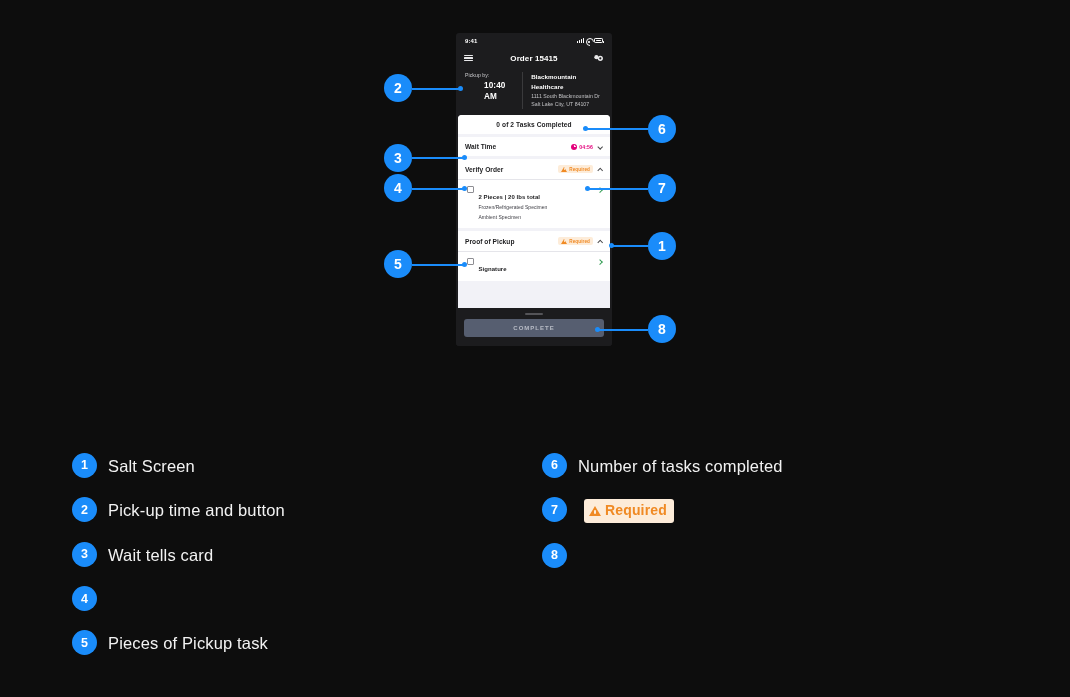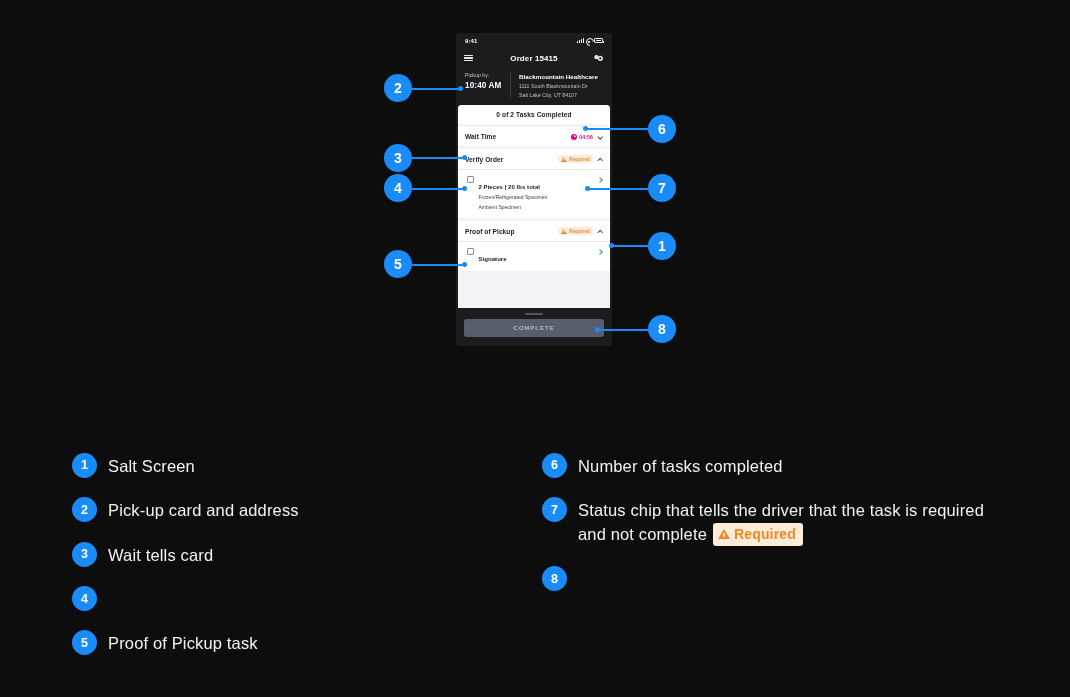--- a/index.html
+++ b/index.html
@@ -53,21 +53,21 @@
     font-size: 8px; color: #ffffff; font-weight: bold; letter-spacing: .1px;
   }
   .support-ic { margin-left: auto; position: relative; width: 11px; height: 9px; }
   .support-ic svg { display: block; }
 
   .pickup-strip {
     display: flex; padding: 4px 9px 6px 9px; gap: 7px; align-items: flex-start;
   }
   .pickup-left { min-width: 38px; }
   .pickup-label { font-size: 5.2px; color: #c9c9cc; line-height: 1.5; letter-spacing: .05px; }
-  .pickup-time { font-size: 8.2px; color: #ffffff; font-weight: bold; line-height: 1.35; letter-spacing: .1px; }
+  .pickup-time { font-size: 8.2px; color: #ffffff; font-weight: bold; line-height: 1.35; letter-spacing: .1px; margin-left: 19px; }
   .pickup-div { width: 1px; align-self: stretch; background: #3a3a3c; }
   .pickup-right { padding-left: 1px; }
   .facility { font-size: 6.2px; color: #ffffff; font-weight: bold; line-height: 1.6; letter-spacing: .05px; }
   .addr { font-size: 5.2px; color: #c2c2c5; line-height: 1.65; letter-spacing: .03px; }
 
   
   .sheet {
     flex: 1; margin: 0 2px; background: #f2f2f7;
     border-radius: 4px 4px 0 0; overflow: hidden;
     display: flex; flex-direction: column;
@@ -336,43 +336,43 @@
 
   <div id="legend">
 
     <div class="legend-col" id="legend-left">
       <div class="legend-item">
         <span class="legend-num">1</span>
         <span class="legend-text">Salt Screen</span>
       </div>
       <div class="legend-item">
         <span class="legend-num">2</span>
-        <span class="legend-text">Pick-up card and address</span>
+        <span class="legend-text">Pick-up time and button</span>
       </div>
       <div class="legend-item">
         <span class="legend-num">3</span>
         <span class="legend-text">Wait tells card</span>
       </div>
       <div class="legend-item">
         <span class="legend-num">4</span>
       </div>
       <div class="legend-item">
         <span class="legend-num">5</span>
-        <span class="legend-text">Proof of Pickup task</span>
+        <span class="legend-text">Pieces of Pickup task</span>
       </div>
     </div>
 
     <div class="legend-col" id="legend-right">
       <div class="legend-item">
         <span class="legend-num">6</span>
         <span class="legend-text">Number of tasks completed</span>
       </div>
       <div class="legend-item">
         <span class="legend-num">7</span>
-        <span class="legend-text"><span>Status chip that tells the driver that the task is required and not complete</span><span class="legend-chip">
+        <span class="legend-text"><span class="legend-chip">
               <span class="warn"></span>
               <span class="chip-txt">Required</span>
             </span></span>
       </div>
       <div class="legend-item">
         <span class="legend-num">8</span>
       </div>
     </div>
 
   </div>

